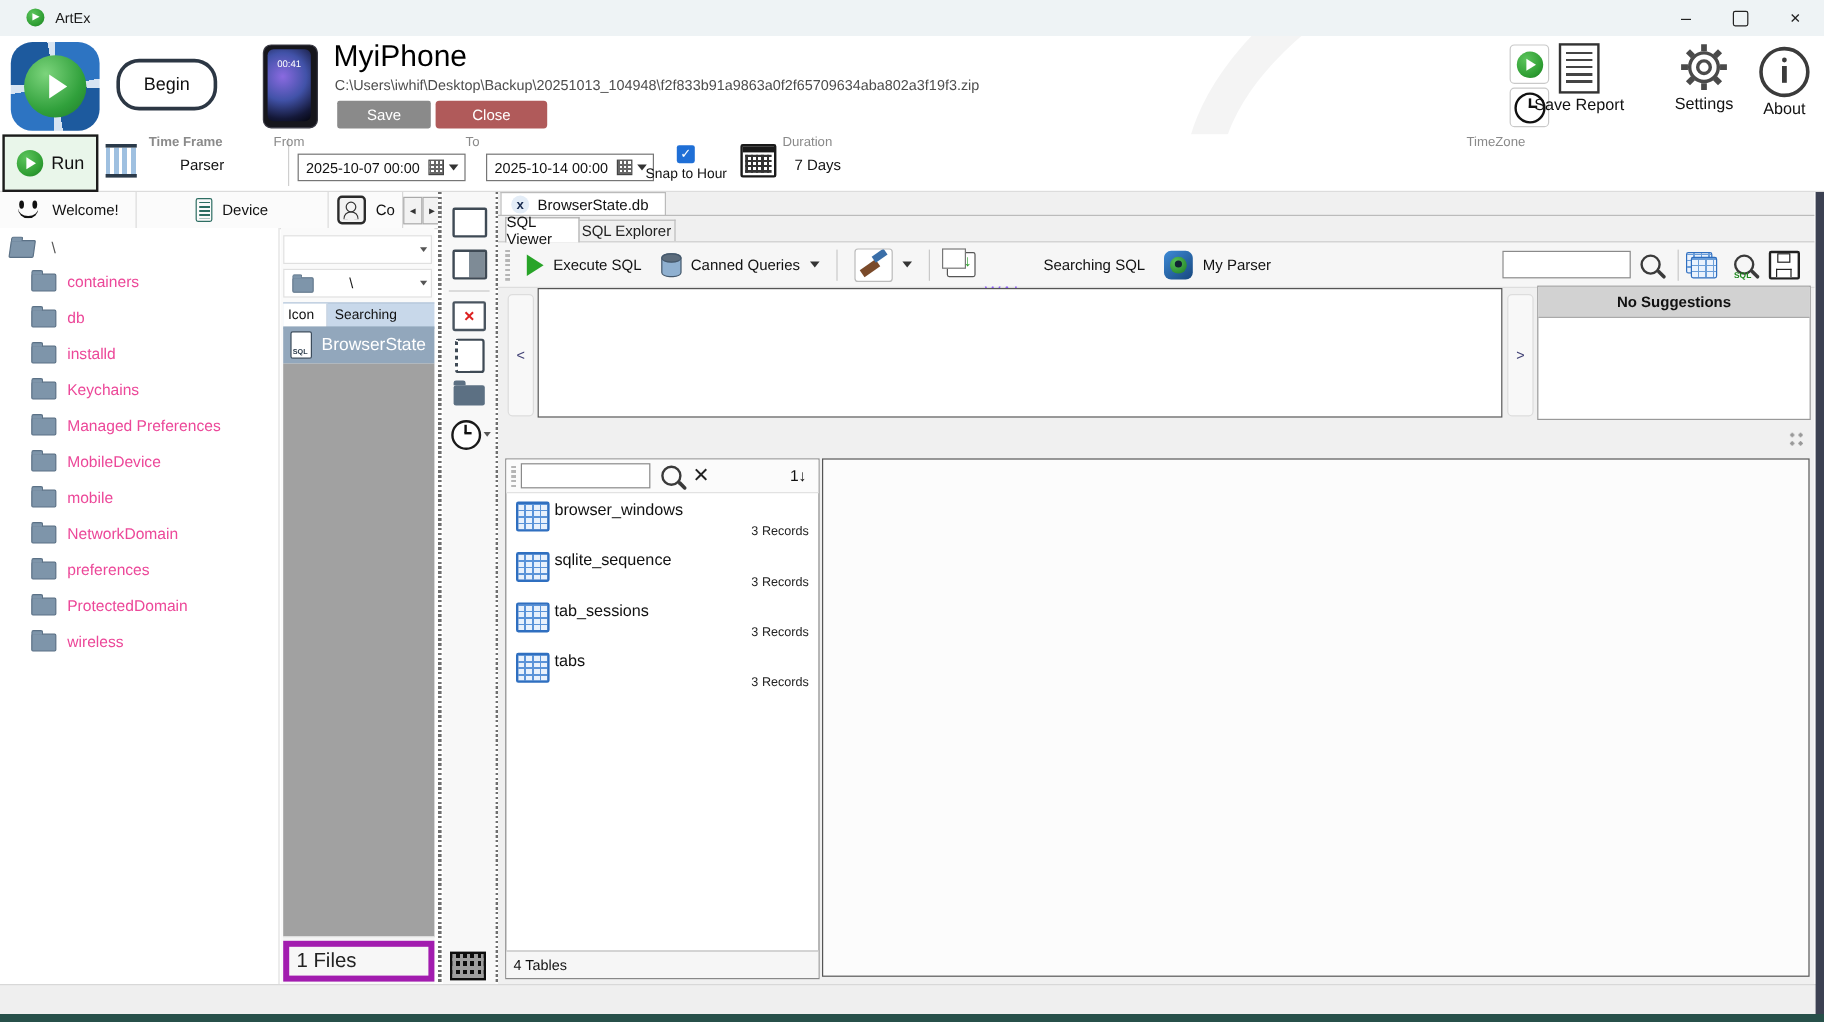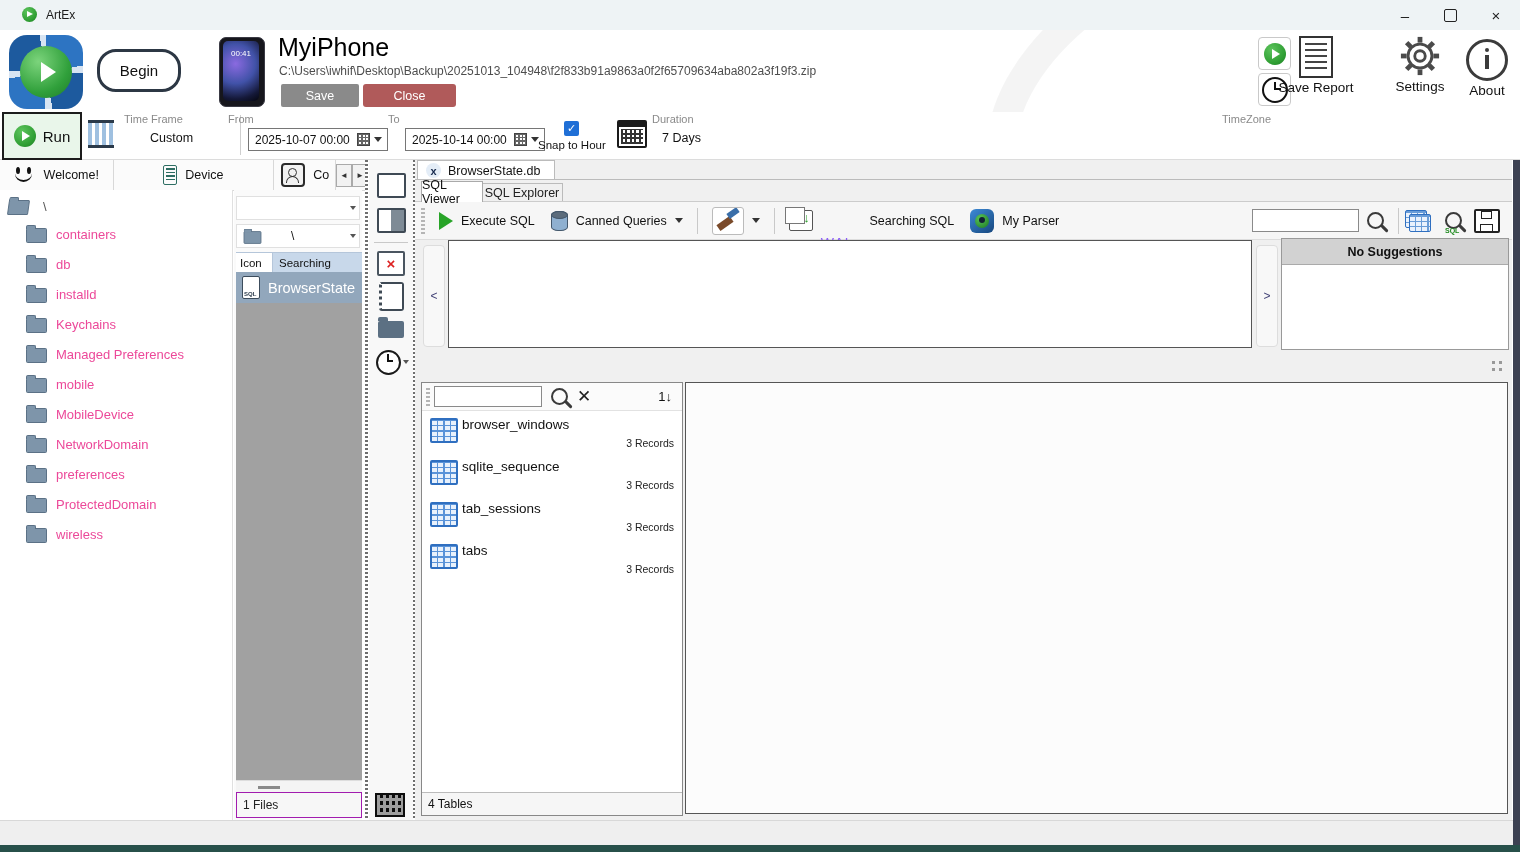--- a/index.html
+++ b/index.html
@@ -115,22 +115,22 @@
     background:#c8d8ea;border-top:1px solid #b5c6da;border-bottom:1px solid #b5c6da;}
   .file-head .c1{width:32px;background:#fff;display:flex;align-items:center;padding-left:4px;border-right:1px solid #b5c6da;}
   .file-head .c2{flex:1;display:flex;align-items:center;padding-left:6px;}
   .file-row{position:absolute;left:2px;top:82px;right:0;height:31px;background:#92a7bc;display:flex;align-items:center;
     gap:8px;padding-left:6px;color:#fff;font-size:14.5px;cursor:pointer;white-space:nowrap;overflow:hidden;}
   .sqlfile{position:relative;flex:0 0 auto;width:16px;height:21px;background:#fff;border:1.6px solid #3c4c5c;border-radius:2px;}
   .sqlfile::after{content:"SQL";position:absolute;left:1px;bottom:1px;font-size:6px;font-weight:bold;color:#2c3c4c;}
   .file-gray{position:absolute;left:2px;right:0;top:113px;bottom:39px;background:#a1a1a1;}
   .file-split{position:absolute;left:2px;right:0;bottom:26px;height:13px;background:#f4f4f4;border-top:1px solid #ddd;cursor:row-resize;}
   .file-split::after{content:"";position:absolute;left:22px;top:5px;width:22px;height:2.5px;background:#8a8a8a;}
-  .file-status{position:absolute;left:2px;right:0;bottom:2px;height:24px;background:#f7f7f7;border:1px solid #a21caf;
-    display:flex;align-items:center;padding-left:6px;font-size:12px;color:#222;}
+  .file-status{position:absolute;left:2px;right:0;bottom:2px;height:24px;background:#f7f7f7;border:5px solid #a21caf;
+    display:flex;align-items:center;padding-left:6px;font-size:17px;color:#222;}
   
   .vsplit{top:160px;width:3px;height:660px;background:repeating-linear-gradient(180deg,#6e6e6e 0 2px,#fff 2px 4px);}
   .vtoolbar{left:369px;top:160px;width:44px;height:660px;background:#f8f8f8;}
   .vt-btn{position:absolute;left:7px;width:30px;height:30px;display:flex;align-items:center;justify-content:center;cursor:pointer;}
   .vt-rect{width:25px;height:21px;border:2.5px solid #3f4a55;border-radius:2px;background:#fff;}
   .vt-split{width:25px;height:21px;border:2.5px solid #3f4a55;border-radius:2px;background:linear-gradient(90deg,#fff 0 46%,#7e8b96 46% 100%);}
   .vt-sep{position:absolute;left:5px;width:34px;height:1px;background:#c9c9c9;}
   .vt-xbox{position:relative;width:24px;height:21px;border:2.5px solid #4a5560;border-radius:2px;background:#fff;
     display:flex;align-items:center;justify-content:center;color:#d22;font-weight:bold;font-size:15px;}
   .vt-note{width:20px;height:25px;border:2.5px solid #3f4a55;border-left:3.5px dotted #3f4a55;border-radius:3px;background:#fff;}
@@ -287,22 +287,22 @@
     </div>
   </div>
 
   <div class="abs row2">
     <div class="abs run-btn">
       <div class="artex-mini"></div>
       <span>Run</span>
     </div>
     <div class="abs hist-icon"></div>
     <div class="abs vdiv" style="left:240px;top:3px;height:40px;"></div>
-    <div class="abs flabel" style="left:124px;top:1px;">Time Frame</div>
-    <div class="abs fvalue" style="left:150px;top:19px;">Custom</div>
+    <div class="abs flabel" style="left:124px;top:1px;font-weight:bold;">Time Frame</div>
+    <div class="abs fvalue" style="left:150px;top:19px;">Parser</div>
 
     <div class="abs flabel" style="left:228px;top:1px;">From</div>
     <div class="abs date-combo" style="left:248px;top:16px;">
       <span class="grow">2025-10-07 00:00</span>
       <span class="mini-cal"></span>
       <span class="tri-down"></span>
     </div>
 
     <div class="abs flabel" style="left:388px;top:1px;">To</div>
     <div class="abs date-combo" style="left:405px;top:16px;">
@@ -366,26 +366,26 @@
           <span class="tree-label">Keychains</span>
         </div>
 
         <div class="tree-item">
           <span class="folder-icon"></span>
           <span class="tree-label">Managed Preferences</span>
         </div>
 
         <div class="tree-item">
           <span class="folder-icon"></span>
+          <span class="tree-label">MobileDevice</span>
+        </div>
+
+        <div class="tree-item">
+          <span class="folder-icon"></span>
           <span class="tree-label">mobile</span>
-        </div>
-
-        <div class="tree-item">
-          <span class="folder-icon"></span>
-          <span class="tree-label">MobileDevice</span>
         </div>
 
         <div class="tree-item">
           <span class="folder-icon"></span>
           <span class="tree-label">NetworkDomain</span>
         </div>
 
         <div class="tree-item">
           <span class="folder-icon"></span>
           <span class="tree-label">preferences</span>

